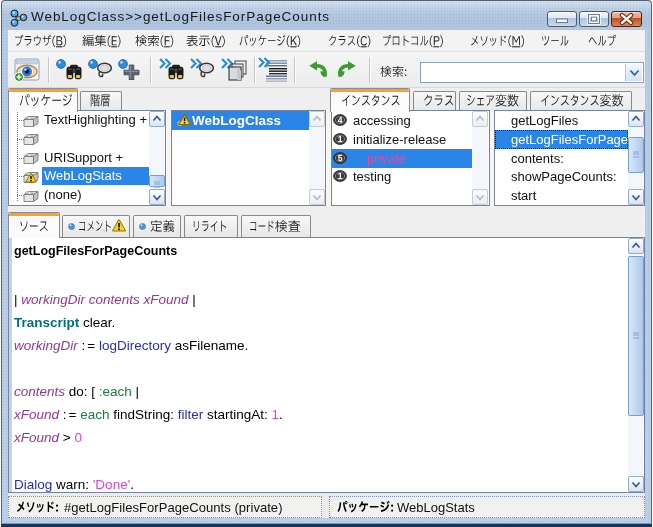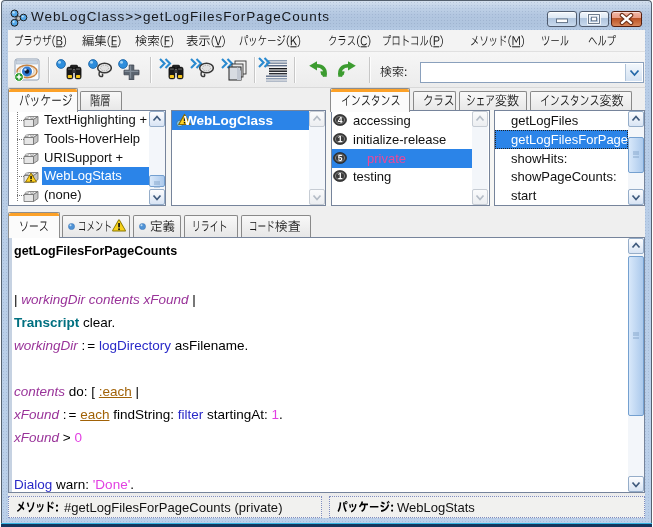--- a/index.html
+++ b/index.html
@@ -5,21 +5,21 @@
 body{position:relative;font-family:"Liberation Sans",sans-serif;-webkit-font-smoothing:antialiased}
 .abs{position:absolute}
 .pane{position:absolute;background:#fff;border:1px solid #76849b}
 .lsrow{position:absolute;font-size:13px;color:#111;white-space:nowrap}
 .sel{background:#2b84e8;color:#fff}
 .tab{position:absolute;border:1px solid #898989;border-bottom:none;border-radius:2px 2px 0 0;background:linear-gradient(#f8f8f8,#e6e6e6)}
 .tabsel{position:absolute;border:1px solid #8d8d8d;border-bottom:none;border-radius:2px 2px 0 0;background:#fbfbfb;z-index:3}
 .tabsel .or{position:absolute;left:0;right:0;top:0;height:3px;background:#fca128;border-radius:2px 2px 0 0}
 .cl{position:absolute;left:14px;font-size:13.5px;white-space:pre;color:#000}
 .pi{color:#993399;font-style:italic}
-.pu{color:#a16207;text-decoration:underline}
+.pu{color:#15803d;}
 .bl{color:#2929c8}
 .mg{color:#e23fe2}
 .sep{position:absolute;width:1px;background:#c7c7c7;top:57px;height:26px}
 .sep:after{content:"";position:absolute;left:1px;top:0;bottom:0;width:1px;background:#fdfdfd}
 </style></head><body>
 <div class="abs" style="left:0;top:0;width:653px;height:527px;background:#fff">
     <div class="abs" style="left:1px;top:0;width:651px;height:527px;border:1px solid #54606e;border-bottom:none;border-radius:4px 4px 0 0;background:linear-gradient(#d4e0ee 0,#c2d3e8 6px,#b2c6e0 14px,#afc4de 24px,#b7cce6 30px,#bbd0ea 100%)">
       <div style="position:absolute;inset:0;border-radius:4px 4px 0 0;background-image:radial-gradient(rgba(100,125,160,.22) 0.7px,transparent 1px);background-size:3px 3px"></div>
     </div>
     <div class="abs" style="left:1px;top:523px;width:651px;height:1px;background:#35b3e0"></div>
@@ -259,21 +259,20 @@
     </svg>
     <div class="lsrow" style="left:44px;top:111.0px;line-height:18px;max-width:104px;overflow:hidden">TextHighlighting +</div>
     <div class="abs" style="left:17px;top:139px;width:7px;height:1px;background-image:repeating-linear-gradient(90deg,#777 0,#777 1px,transparent 1px,transparent 2px)"></div>
     <svg class="abs" style="left:23px;top:132.3px" width="16" height="14" viewBox="0 0 16 14">
 <path d="M1 5.5 L5.5 2.5 L15 2.5 L10.5 5.5 Z" fill="#f6f6f6" stroke="#6e6e6e" stroke-width="0.8"></path>
 <path d="M1 5.5 H10.5 V12.5 H1 Z" fill="#e6e6e6" stroke="#6e6e6e" stroke-width="0.8"></path>
 <path d="M10.5 5.5 L15 2.5 V9.5 L10.5 12.5 Z" fill="#c4c4c4" stroke="#6e6e6e" stroke-width="0.8"></path>
 <ellipse cx="4" cy="3.8" rx="1.6" ry="0.9" fill="#fff" stroke="#888" stroke-width="0.7"></ellipse>
 <ellipse cx="9" cy="3.8" rx="1.6" ry="0.9" fill="#fff" stroke="#888" stroke-width="0.7"></ellipse>
     </svg>
-    <div class="lsrow" style="left:44px;top:129.8px;line-height:18px;max-width:104px;overflow:hidden">Tools-HoverHelp</div>
     <div class="abs" style="left:17px;top:158px;width:7px;height:1px;background-image:repeating-linear-gradient(90deg,#777 0,#777 1px,transparent 1px,transparent 2px)"></div>
     <svg class="abs" style="left:23px;top:151.1px" width="16" height="14" viewBox="0 0 16 14">
 <path d="M1 5.5 L5.5 2.5 L15 2.5 L10.5 5.5 Z" fill="#f6f6f6" stroke="#6e6e6e" stroke-width="0.8"></path>
 <path d="M1 5.5 H10.5 V12.5 H1 Z" fill="#e6e6e6" stroke="#6e6e6e" stroke-width="0.8"></path>
 <path d="M10.5 5.5 L15 2.5 V9.5 L10.5 12.5 Z" fill="#c4c4c4" stroke="#6e6e6e" stroke-width="0.8"></path>
 <ellipse cx="4" cy="3.8" rx="1.6" ry="0.9" fill="#fff" stroke="#888" stroke-width="0.7"></ellipse>
 <ellipse cx="9" cy="3.8" rx="1.6" ry="0.9" fill="#fff" stroke="#888" stroke-width="0.7"></ellipse>
     </svg>
     <div class="lsrow" style="left:44px;top:148.6px;line-height:18px;max-width:104px;overflow:hidden">URISupport +</div>
     <div class="abs" style="left:17px;top:176px;width:7px;height:1px;background-image:repeating-linear-gradient(90deg,#777 0,#777 1px,transparent 1px,transparent 2px)"></div>
@@ -306,21 +305,21 @@
           <path d="M3.5 5.5 L7 9.5 L10.5 5.5" fill="none" stroke="#b4bcc6" stroke-width="1.7"></path>
         </svg></div>
     </div>
     <div class="lsrow sel" style="left:172px;top:111.0px;width:137px;height:19px;line-height:19px"></div>
     <svg class="abs" style="left:176px;top:113px" width="15" height="14" viewBox="0 0 15 14">
 <circle cx="3.8" cy="10.5" r="3.2" fill="#86c8ec" stroke="#2a6a9a" stroke-width="0.8"></circle>
 <path d="M8.5 1.5 L14.3 11.5 H2.7 Z" fill="#ffd21e" stroke="#8a6a00" stroke-width="1.2" stroke-linejoin="round"></path>
 <rect x="7.8" y="4.5" width="1.5" height="3.6" fill="#111"></rect>
       <rect x="7.8" y="9" width="1.5" height="1.5" fill="#111"></rect>
 </svg>
-    <div class="lsrow" style="left:184px;top:111.0px;line-height:19px;color:#fff;font-weight:bold;font-size:13.5px">WebLogClass</div>
+    <div class="lsrow" style="left:192px;top:111.0px;line-height:19px;color:#fff;font-weight:bold;font-size:13.5px">WebLogClass</div>
     <div class="pane" style="left:331px;top:110px;width:159px;height:96px"></div>
     <div class="abs" style="left:472px;top:111px;width:16px;height:94px;background:#f3f6fa">
       <div class="abs" style="left:0;top:0;width:16px;height:16px;background:linear-gradient(#fafbfc,#eceef1);border:1px solid #c6ccd4;border-radius:2px"><svg width="14" height="14" viewBox="0 0 14 14">
           <path d="M3.5 8.5 L7 4.5 L10.5 8.5" fill="none" stroke="#b4bcc6" stroke-width="1.7"></path>
         </svg></div>
       <div class="abs" style="left:0;bottom:0;width:16px;height:16px;background:linear-gradient(#fafbfc,#eceef1);border:1px solid #c6ccd4;border-radius:2px"><svg width="14" height="14" viewBox="0 0 14 14">
           <path d="M3.5 5.5 L7 9.5 L10.5 5.5" fill="none" stroke="#b4bcc6" stroke-width="1.7"></path>
         </svg></div>
     </div>
     <svg class="abs" style="left:333px;top:114px" width="14" height="12" viewBox="0 0 14 12">
@@ -360,21 +359,21 @@
           <g stroke="#88a8cc" stroke-width="1">
             <line x1="4" x2="10" y1="14" y2="14"></line>
             <line x1="4" x2="10" y1="16" y2="16"></line>
             <line x1="4" x2="10" y1="19" y2="19"></line>
           </g>
         </svg></div>
     </div>
     <div class="lsrow" style="left:511px;top:111.0px;line-height:19px">getLogFiles</div>
     <div class="lsrow sel" style="left:495px;top:129.8px;width:133px;height:19px;line-height:19px;outline:1px dotted #222;outline-offset:-1px"></div>
     <div class="lsrow" style="left:511px;top:129.8px;line-height:19px;color:#fff;width:117px;overflow:hidden">getLogFilesForPage</div>
-    <div class="lsrow" style="left:511px;top:148.6px;line-height:19px">showHits:</div>
+    <div class="lsrow" style="left:511px;top:148.6px;line-height:19px">contents:</div>
     <div class="lsrow" style="left:511px;top:167.4px;line-height:19px">showPageCounts:</div>
     <div class="lsrow" style="left:511px;top:186.2px;line-height:19px">start</div>
     <div class="tabsel" style="left:8px;top:212px;width:52px;height:26px;z-index:3">
       <div class="or"></div>
     </div>
     <svg style="z-index:4;position:absolute;z-index:5;left:19px;top:217.5px;overflow:visible" width="31" height="17" viewBox="0 -13 31 17">
       <path d="M3.0 -0.4Q4.5 -1.3 5.5 -2.5Q6.5 -3.8 7.0 -5.5Q7.6 -7.2 7.8 -9.6L8.5 -9.4Q8.3 -7.0 7.7 -5.1Q7.1 -3.3 6.1 -1.9Q5.0 -0.5 3.4 0.5ZM2.7 -4.8Q2.0 -7.4 1.3 -9.1L2.0 -9.5Q2.4 -8.6 2.7 -7.4Q3.1 -6.2 3.4 -5.1Z M18.8 -4.4H10.9V-5.4H18.8Z M28.2 -0.1Q26.8 -2.0 25.2 -3.4Q24.5 -2.4 23.4 -1.5Q22.4 -0.6 21.2 -0.0L20.9 -0.9Q23.2 -2.0 24.7 -4.0Q26.2 -6.0 26.6 -8.5H21.6V-9.4H27.4Q27.4 -8.9 27.2 -8.1Q26.9 -6.0 25.7 -4.1Q27.2 -2.6 28.7 -0.8Z" fill="#1a1a1a"></path>
     </svg>
     <div class="tab" style="left:62px;top:215px;width:68px;height:23px;z-index:1"></div>
     <svg class="abs" style="left:68px;top:223px;z-index:4" width="7" height="7" viewBox="0 0 7 7">

